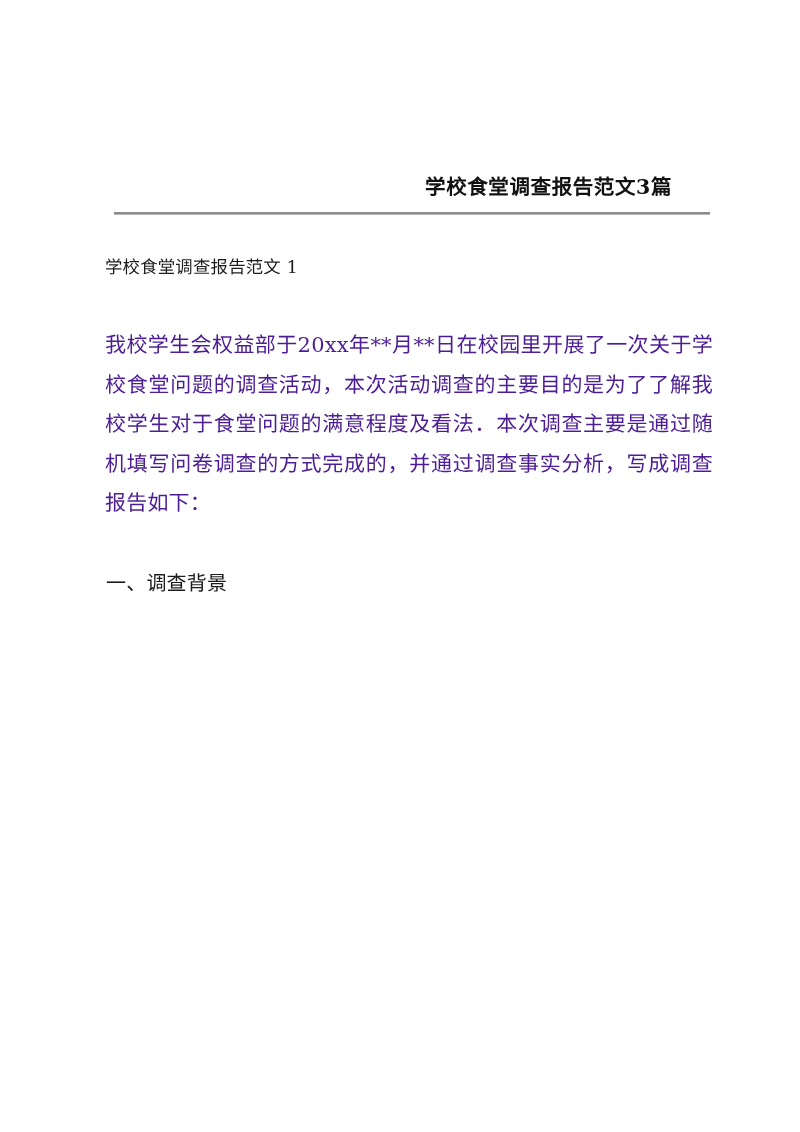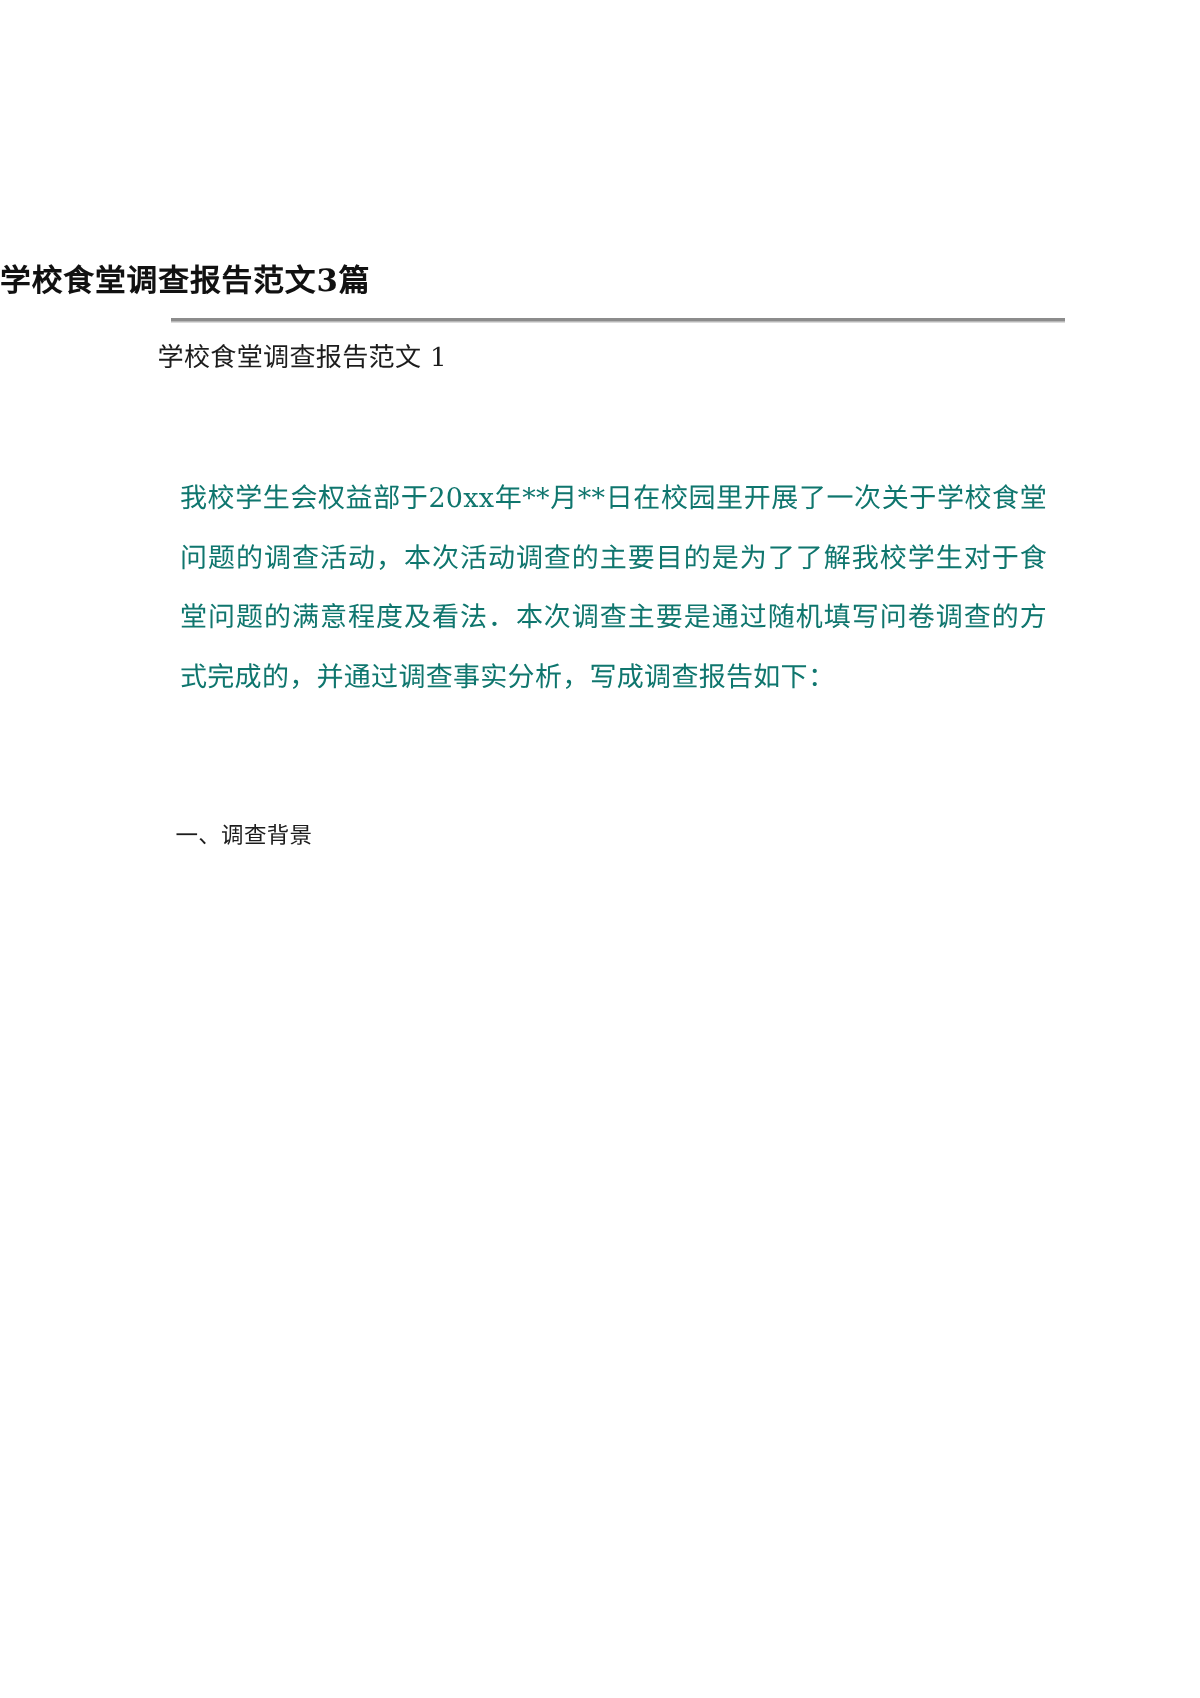--- a/index.html
+++ b/index.html
@@ -20,21 +20,21 @@
     color: #1a1a1a;
     -webkit-font-smoothing: antialiased;
   }
 
   
   .doc-title {
     position: absolute;
     left: 0;
     top: 158px;
     width: 672px;
-    text-align: left;
+    text-align: right;
     font-size: 20.5px;
     font-weight: bold;
     letter-spacing: 0.6px;
     line-height: 30px;
     color: #111111;
     white-space: nowrap;
   }
 
   .title-rule {
     position: absolute;
@@ -43,47 +43,47 @@
     width: 596px;
     height: 0;
     border-top: 2px solid #8c8c8c;
     border-bottom: 1px solid #b8b8b8;
   }
 
   
   .doc-body {
     position: absolute;
     left: 105px;
-    top: 220px;
+    top: 248px;
     width: 608px;
   }
 
   .para {
-    margin: 15px;
-    font-size: 18px;
+    margin: 0;
+    font-size: 21px;
     line-height: 39.4px;
     letter-spacing: 0.2px;
     text-align: justify;
     text-justify: inter-ideograph;
-    color: #0f766e;
+    color: #4c1d95;
     font-weight: normal;
   }
 
   .subtitle-line {
     margin: 0;
     font-size: 17.4px;
     line-height: 39.4px;
     letter-spacing: 0.2px;
     color: #1c1c1c;
     white-space: nowrap;
   }
 
   .heading-line {
-    margin: 12px;
-    font-size: 15px;
+    margin: 1px;
+    font-size: 20px;
     line-height: 39.4px;
     letter-spacing: 0.2px;
     color: #1c1c1c;
     white-space: nowrap;
   }
 
   .spacer-1 { height: 39px; }
   .spacer-2 { height: 40px; }
   .spacer-3 { height: 40px; }
 </style>

